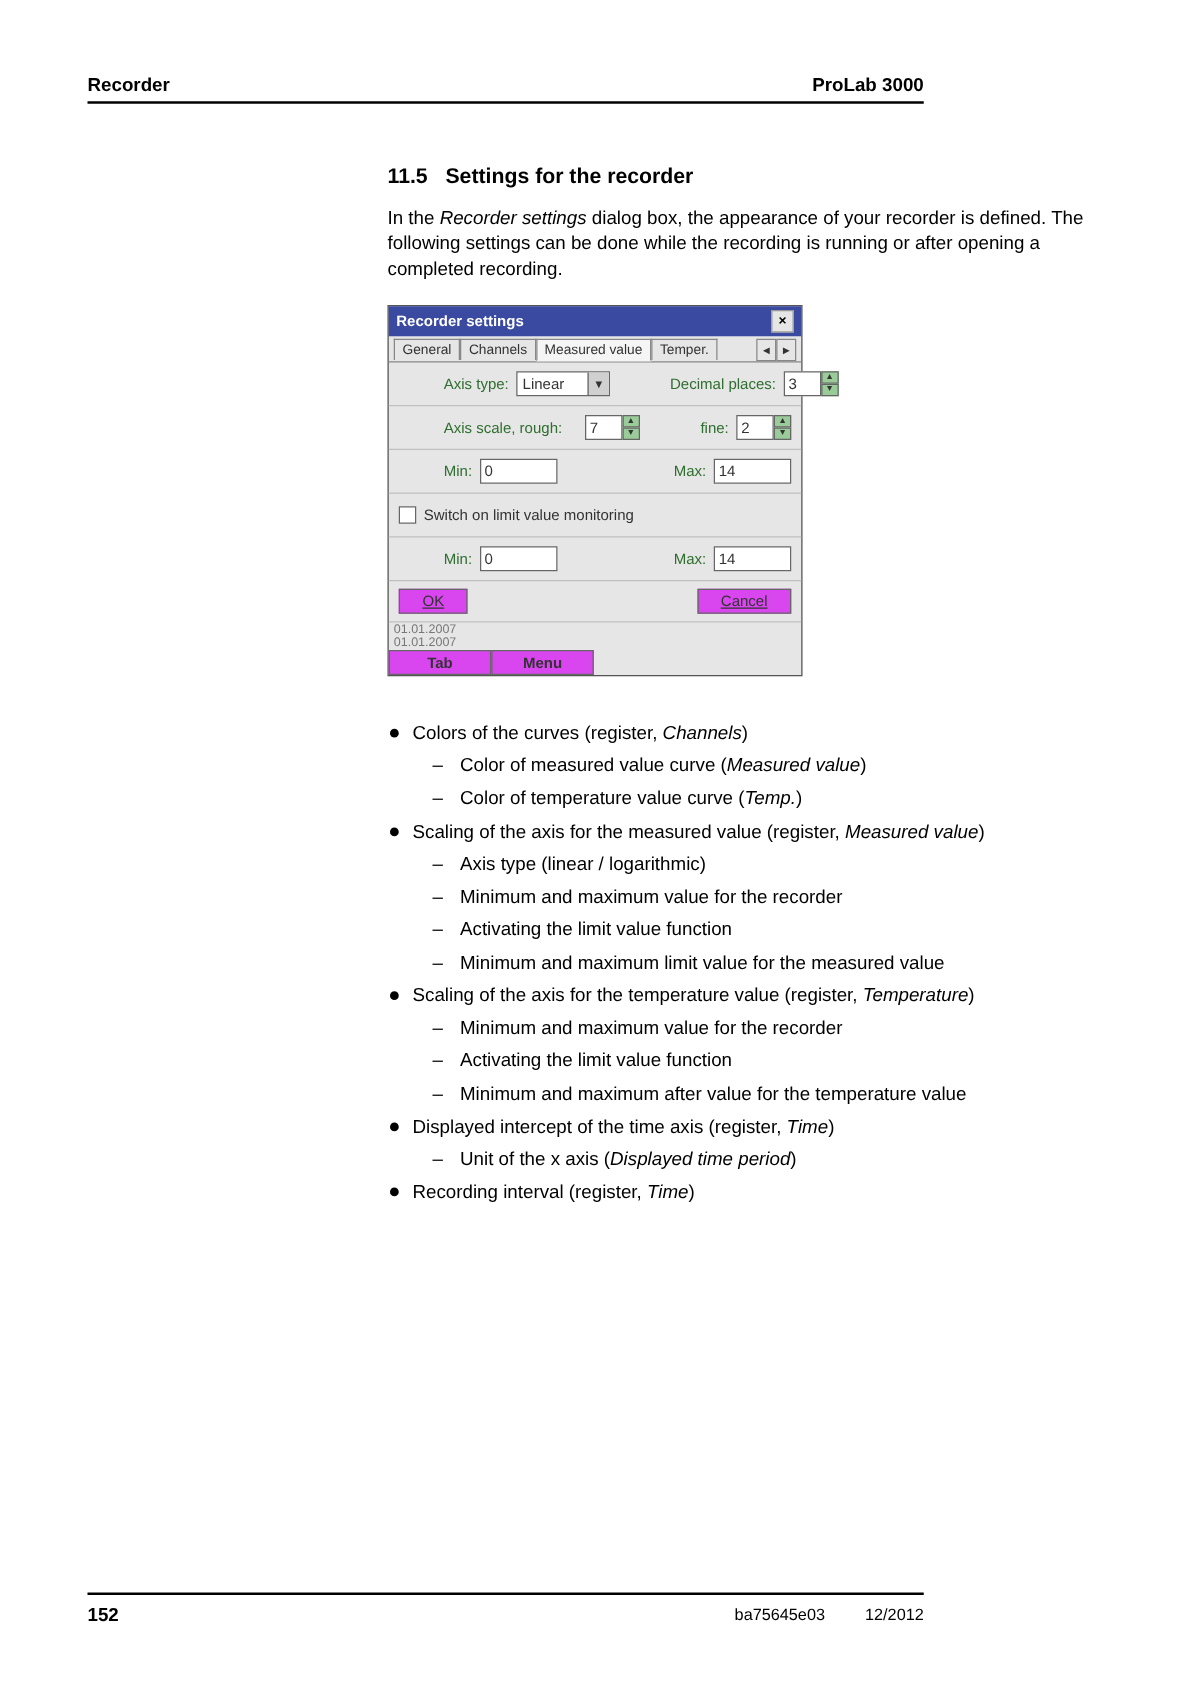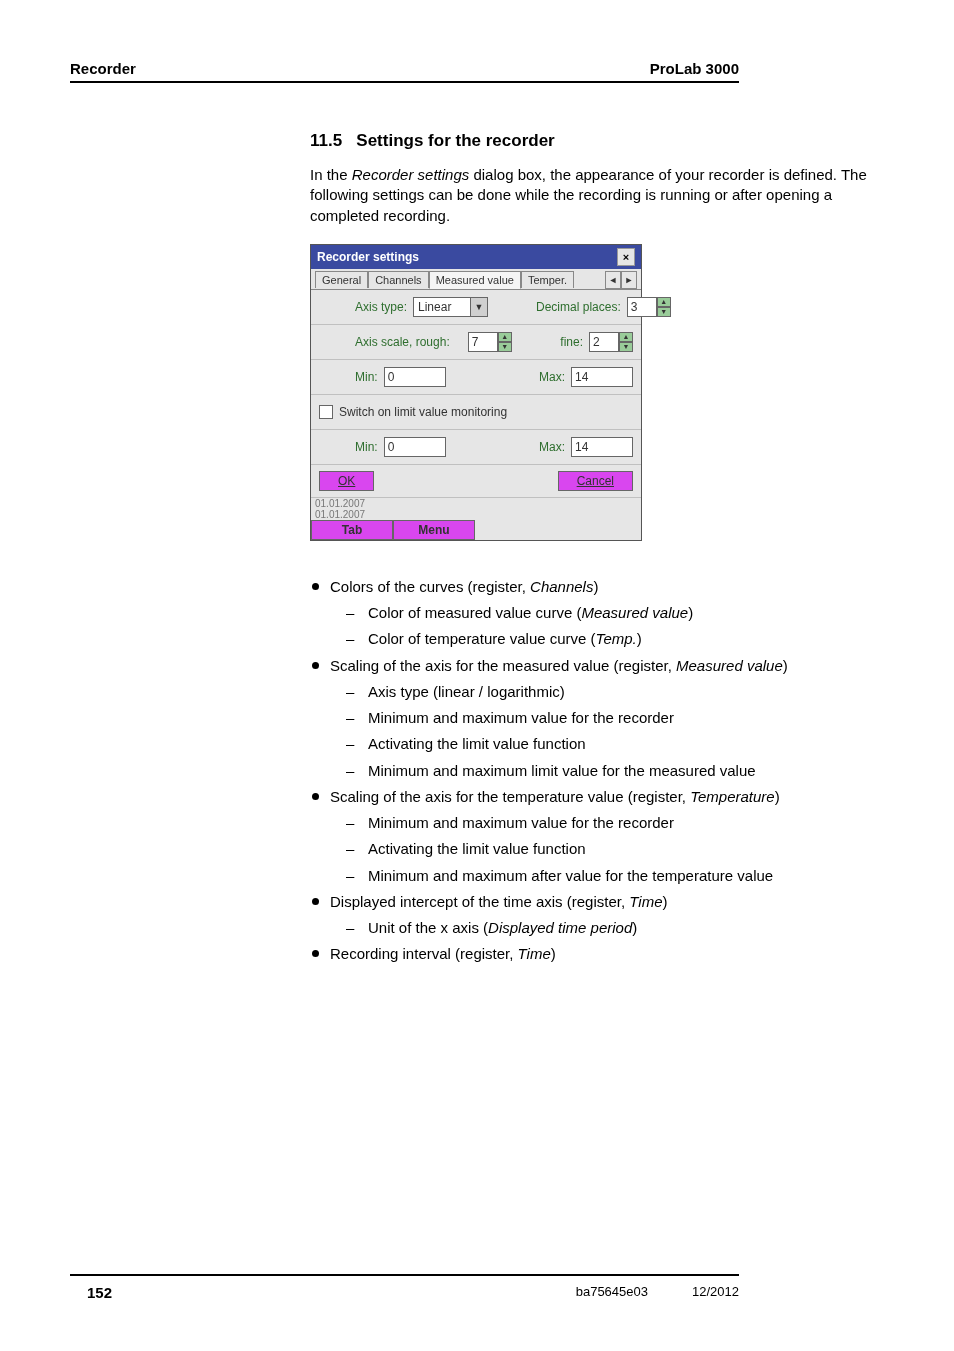--- a/index.html
+++ b/index.html
@@ -279,24 +279,24 @@
     border-top: 2px solid #000;
     margin-bottom: 8px;
   }
   .footer-row {
     display: flex;
     justify-content: space-between;
     font-size: 13px;
   }
   .footer-right {
     display: flex;
-    gap: 44px;
+    gap: 32px;
     padding-left: 36px;
   }
-  .page-num { font-weight: bold; font-size: 15px; margin-left: 17px; }
+  .page-num { font-weight: bold; font-size: 15px; }
   .spacer { flex: 1; }
 </style>
 </head>
 <body>
 <div class="page">
   <div class="header-row">
     <div>Recorder</div>
     <div>ProLab 3000</div>
   </div>
   <hr class="header-rule">

